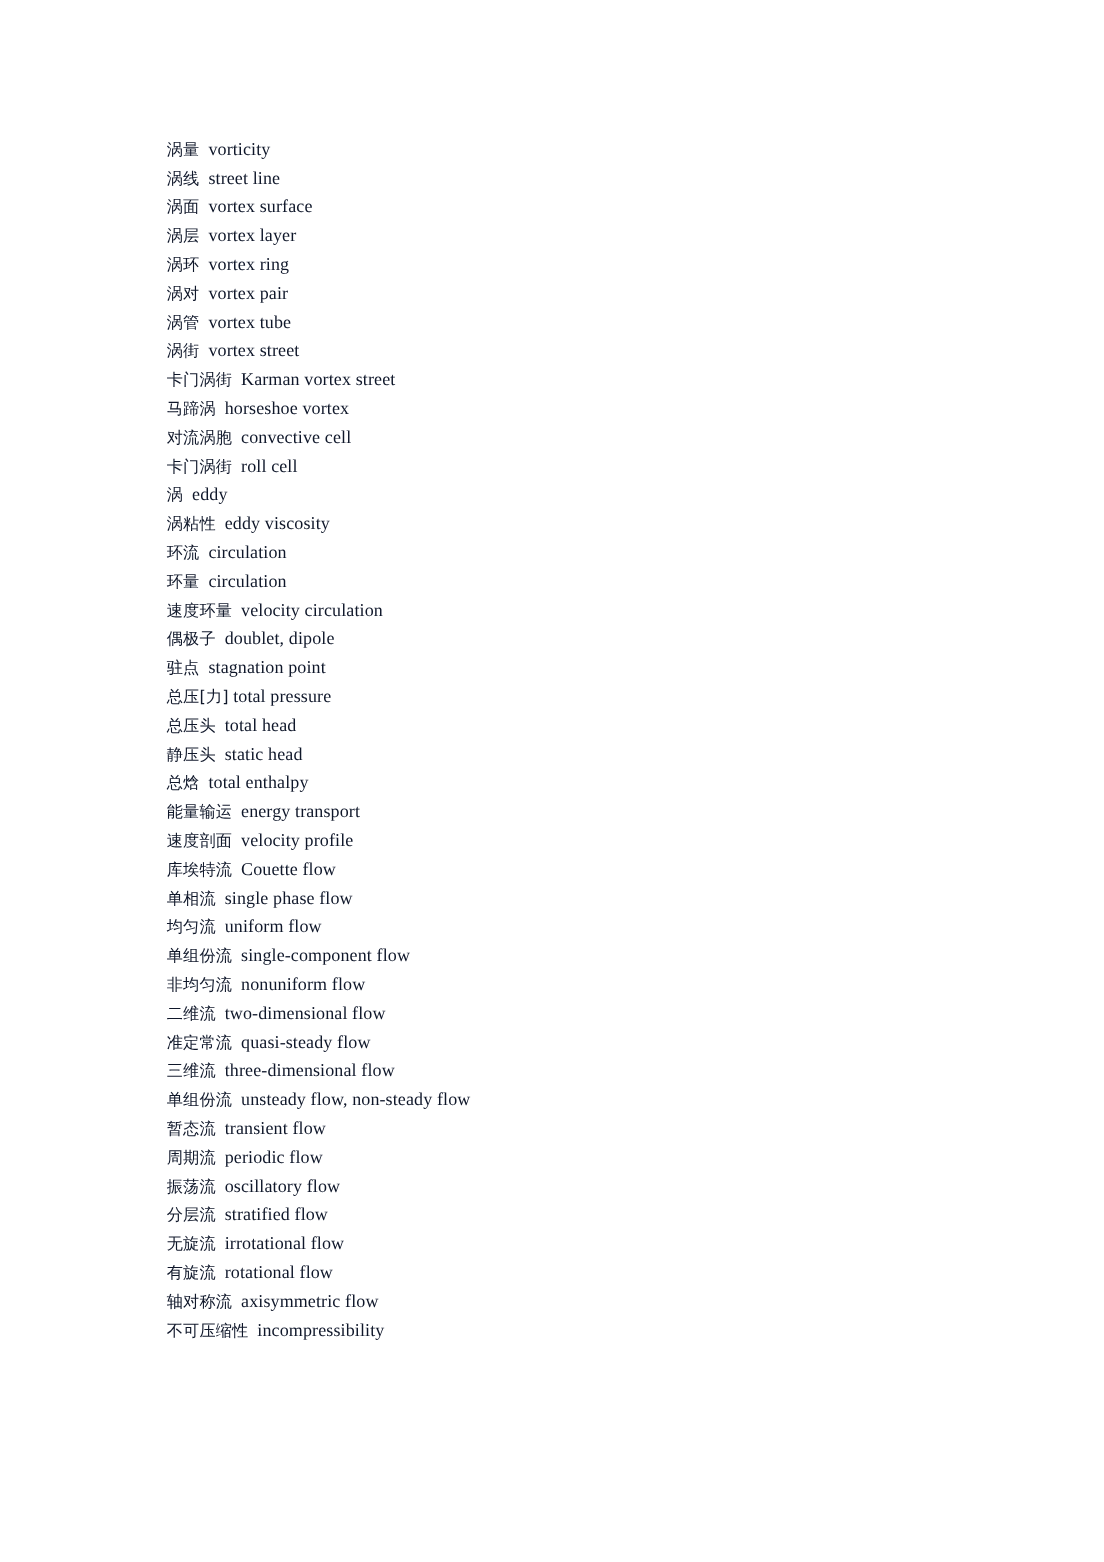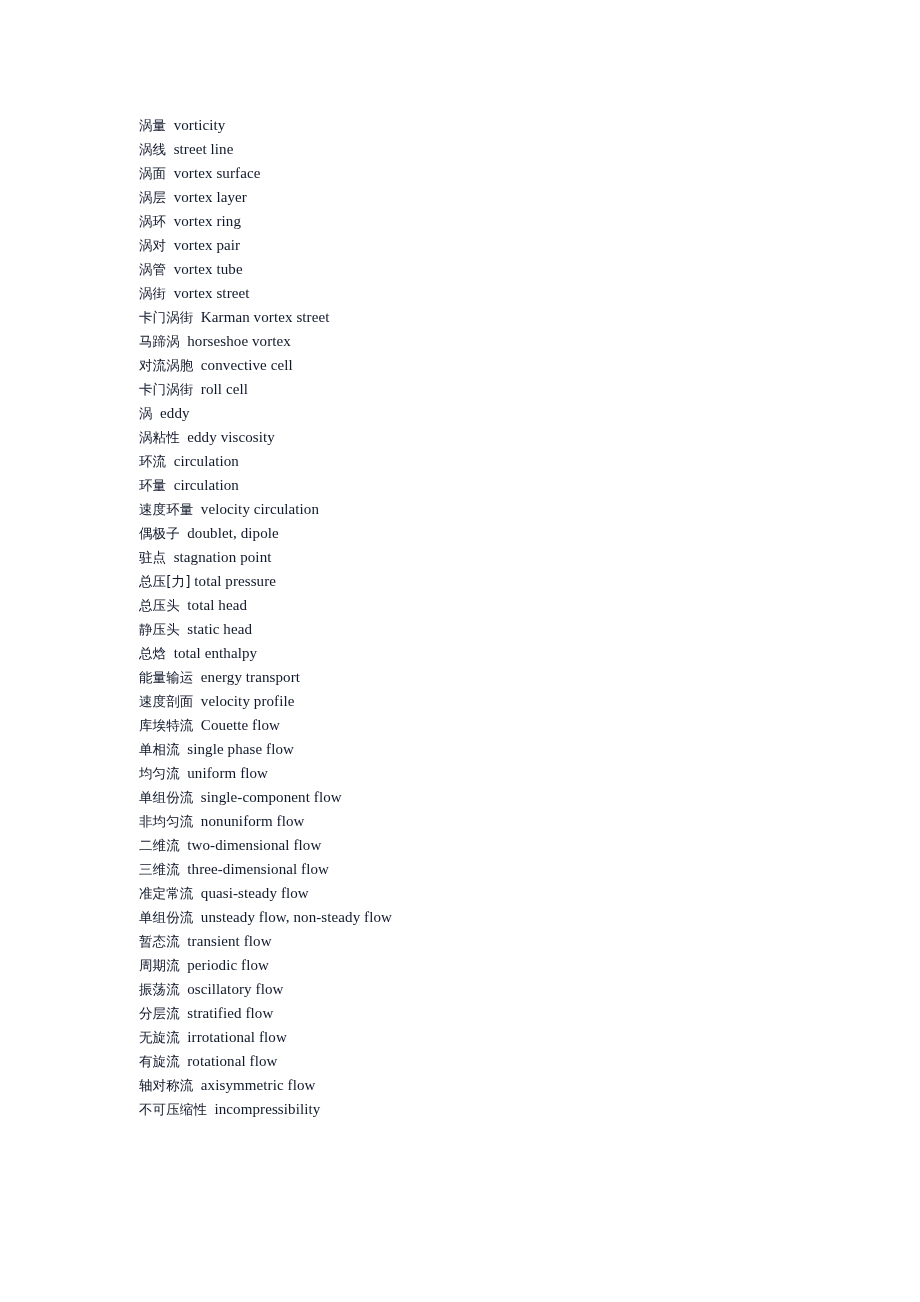--- a/index.html
+++ b/index.html
@@ -73,22 +73,22 @@
       <div class="entry"><span class="zh">静压头</span><span class="sep">  </span><span class="en">static head</span></div>
       <div class="entry"><span class="zh">总焓</span><span class="sep">  </span><span class="en">total enthalpy</span></div>
       <div class="entry"><span class="zh">能量输运</span><span class="sep">  </span><span class="en">energy transport</span></div>
       <div class="entry"><span class="zh">速度剖面</span><span class="sep">  </span><span class="en">velocity profile</span></div>
       <div class="entry"><span class="zh">库埃特流</span><span class="sep">  </span><span class="en">Couette flow</span></div>
       <div class="entry"><span class="zh">单相流</span><span class="sep">  </span><span class="en">single phase flow</span></div>
       <div class="entry"><span class="zh">均匀流</span><span class="sep">  </span><span class="en">uniform flow</span></div>
       <div class="entry"><span class="zh">单组份流</span><span class="sep">  </span><span class="en">single-component flow</span></div>
       <div class="entry"><span class="zh">非均匀流</span><span class="sep">  </span><span class="en">nonuniform flow</span></div>
       <div class="entry"><span class="zh">二维流</span><span class="sep">  </span><span class="en">two-dimensional flow</span></div>
+      <div class="entry"><span class="zh">准定常流</span><span class="sep">  </span><span class="en">quasi-steady flow</span></div>
       <div class="entry"><span class="zh">三维流</span><span class="sep">  </span><span class="en">three-dimensional flow</span></div>
-      <div class="entry"><span class="zh">准定常流</span><span class="sep">  </span><span class="en">quasi-steady flow</span></div>
       <div class="entry"><span class="zh">单组份流</span><span class="sep">  </span><span class="en">unsteady flow, non-steady flow</span></div>
       <div class="entry"><span class="zh">暂态流</span><span class="sep">  </span><span class="en">transient flow</span></div>
       <div class="entry"><span class="zh">周期流</span><span class="sep">  </span><span class="en">periodic flow</span></div>
       <div class="entry"><span class="zh">振荡流</span><span class="sep">  </span><span class="en">oscillatory flow</span></div>
       <div class="entry"><span class="zh">分层流</span><span class="sep">  </span><span class="en">stratified flow</span></div>
       <div class="entry"><span class="zh">无旋流</span><span class="sep">  </span><span class="en">irrotational flow</span></div>
       <div class="entry"><span class="zh">有旋流</span><span class="sep">  </span><span class="en">rotational flow</span></div>
       <div class="entry"><span class="zh">轴对称流</span><span class="sep">  </span><span class="en">axisymmetric flow</span></div>
       <div class="entry"><span class="zh">不可压缩性</span><span class="sep">  </span><span class="en">incompressibility</span></div>
     </div>

